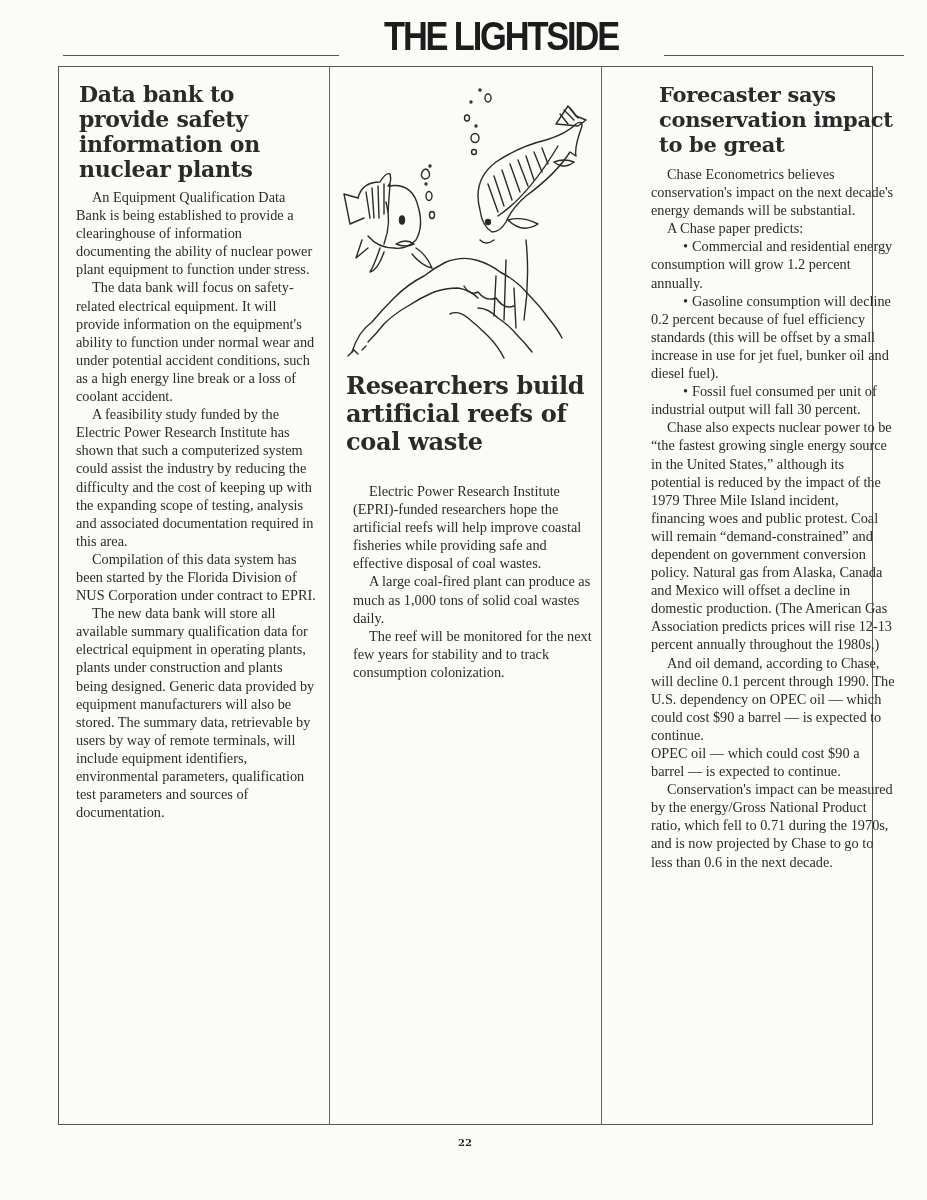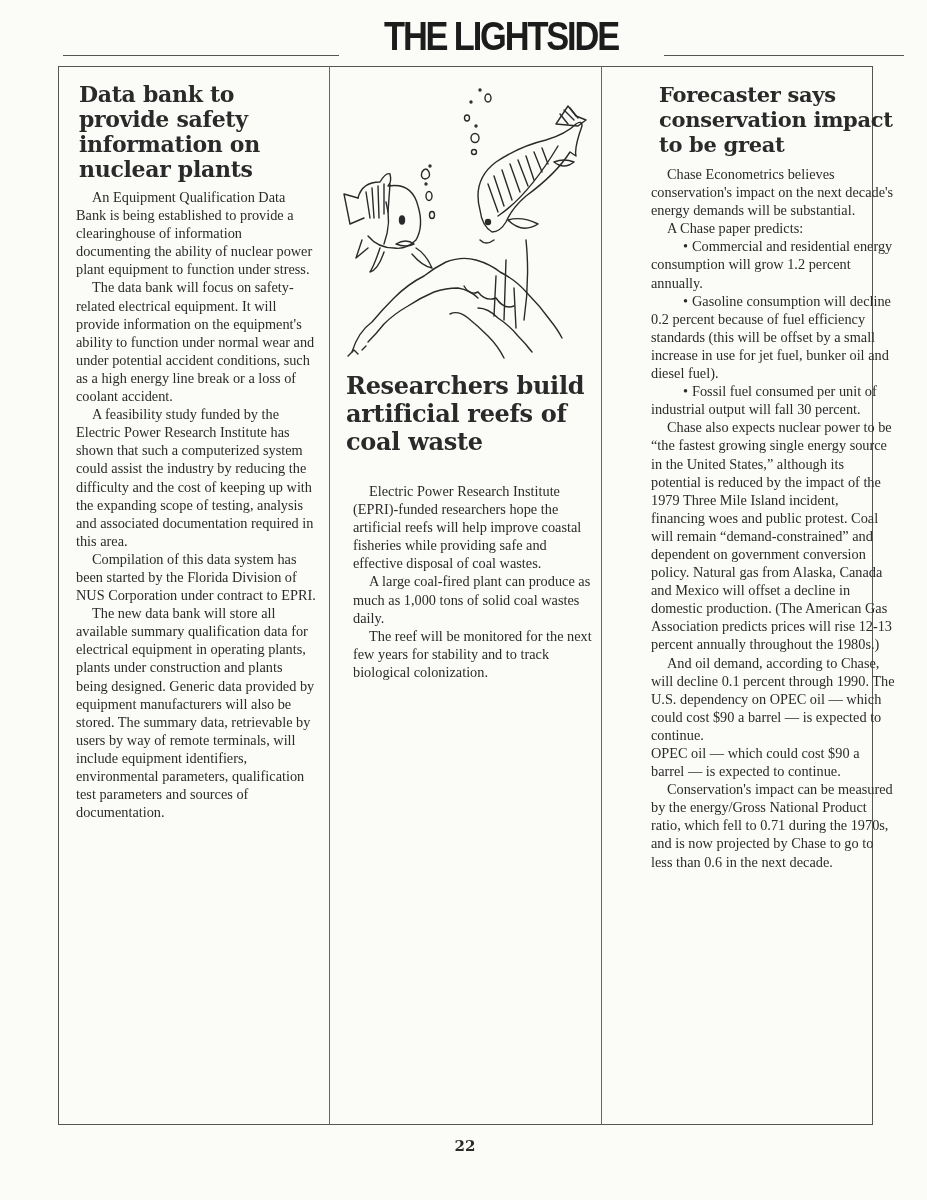--- a/index.html
+++ b/index.html
@@ -117,21 +117,21 @@
       width: 240px;
     }
     .page-number {
       position: absolute;
       left: 440px;
       top: 1137px;
       width: 50px;
       text-align: center;
       font-family: "DejaVu Serif", "Liberation Serif", serif;
       font-weight: bold;
-      font-size: 15px;
+      font-size: 10px;
       color: #2a2a2a;
     }
   </style>
 </head>
 <body>
 
 <div class="masthead">
   <div class="masthead-rule left"></div>
   <div class="masthead-title">THE LIGHTSIDE</div>
   <div class="masthead-rule right"></div>
@@ -204,21 +204,21 @@
       <path d="M126 206 q6 10 14 6 q8 10 18 6 q8 12 18 8"></path>
     </g>
   </svg>
 </div>
 
 <div class="col2-text">
   <h2 class="headline" style="font-size:24px;line-height:28px;margin:0 0 26px 0;">Researchers build artificial reefs of coal waste</h2>
   <div class="body-text">
     <p class="para">Electric Power Research Institute (EPRI)-funded researchers hope the artificial reefs will help improve coastal fisheries while providing safe and effective disposal of coal wastes.</p>
     <p class="para">A large coal-fired plant can produce as much as 1,000 tons of solid coal wastes daily.</p>
-    <p class="para">The reef will be monitored for the next few years for stability and to track biological colonization.</p>
+    <p class="para">The reef will be monitored for the next few years for stability and to track consumption colonization.</p>
   </div>
 </div>
 
 <div class="col3-text">
   <h2 class="headline" style="font-size:21px;line-height:25px;margin:0 0 8px 8px;">Forecaster says conservation impact to be great</h2>
   <div class="body-text">
     <p class="para">Chase Econometrics believes conservation's impact on the next decade's energy demands will be substantial.</p>
     <p class="para">A Chase paper predicts:</p>
     <p class="para bullet"><span class="bullet-dot">•</span><span>Commercial and residential energy consumption will grow 1.2 percent annually.</span></p>
     <p class="para bullet"><span class="bullet-dot">•</span><span>Gasoline consumption will decline 0.2 percent because of fuel efficiency standards (this will be offset by a small increase in use for jet fuel, bunker oil and diesel fuel).</span></p>

